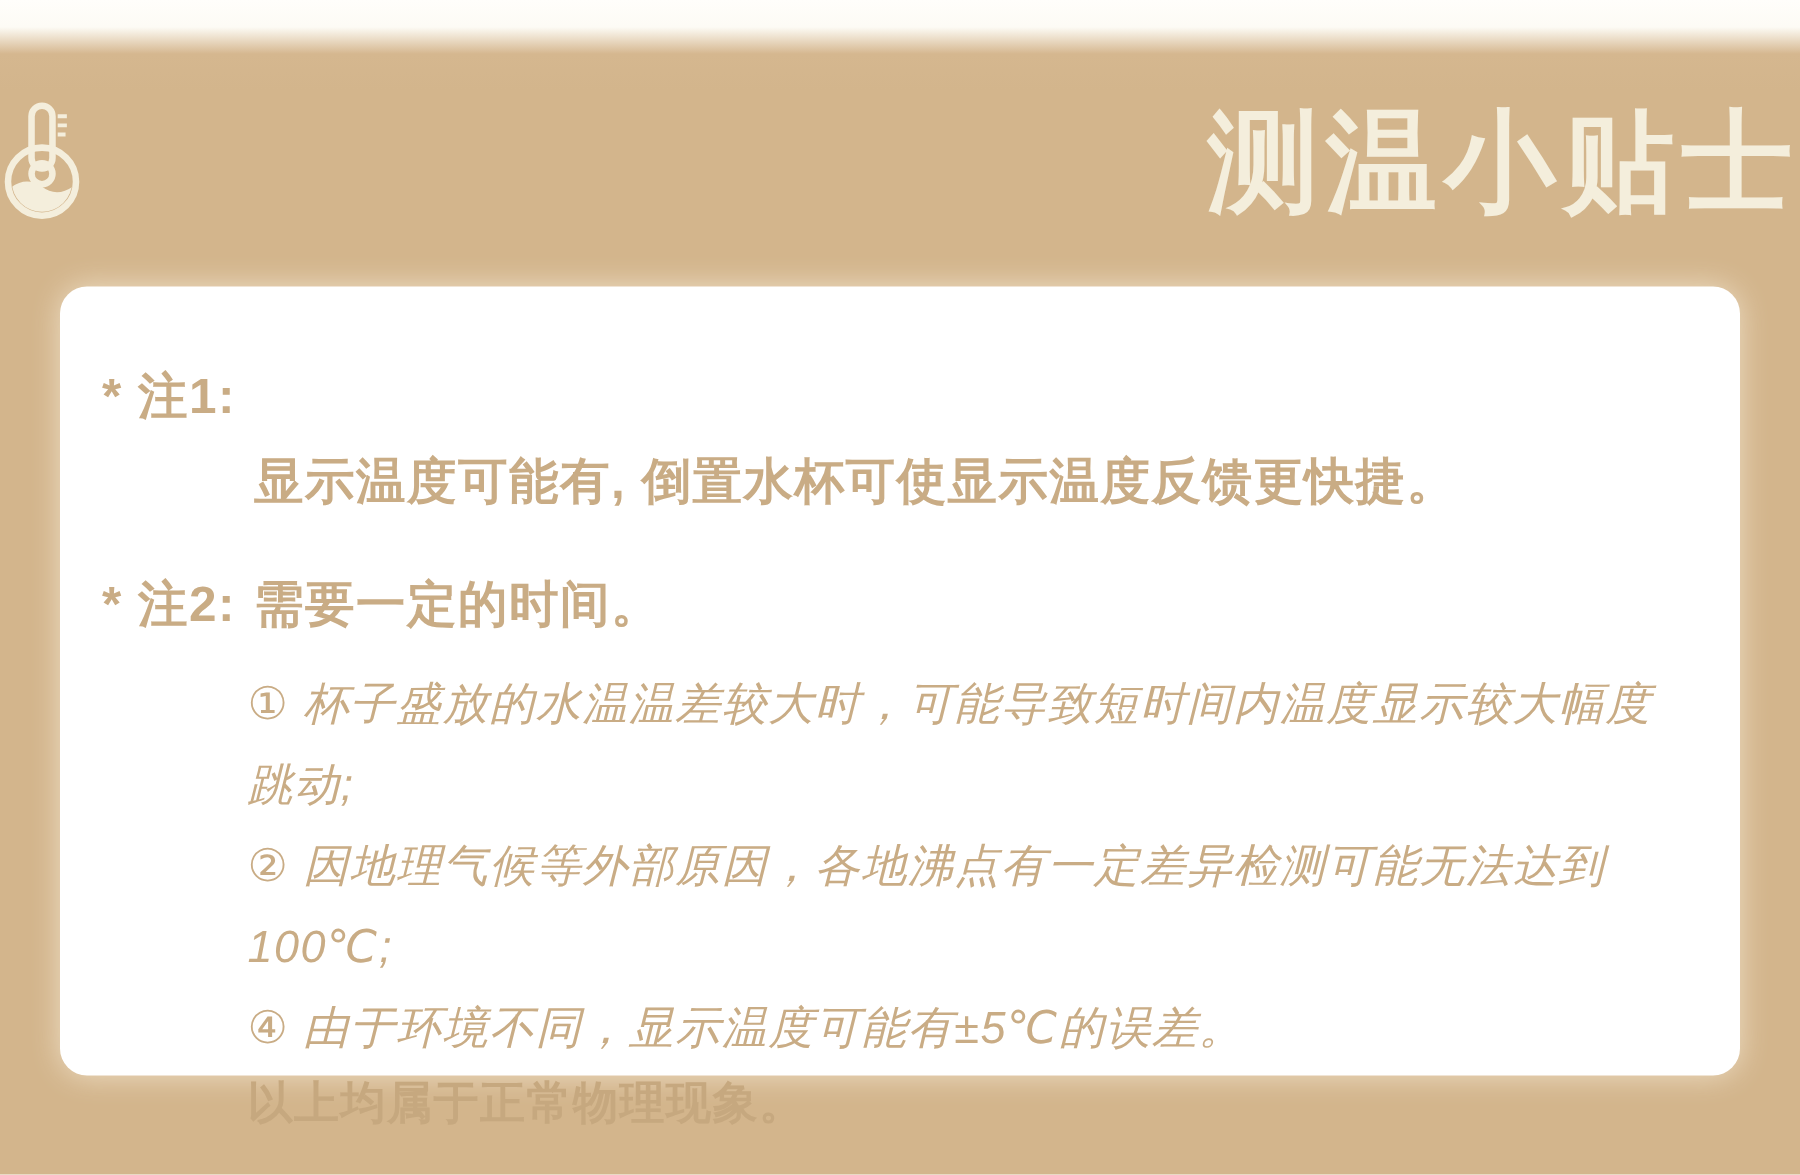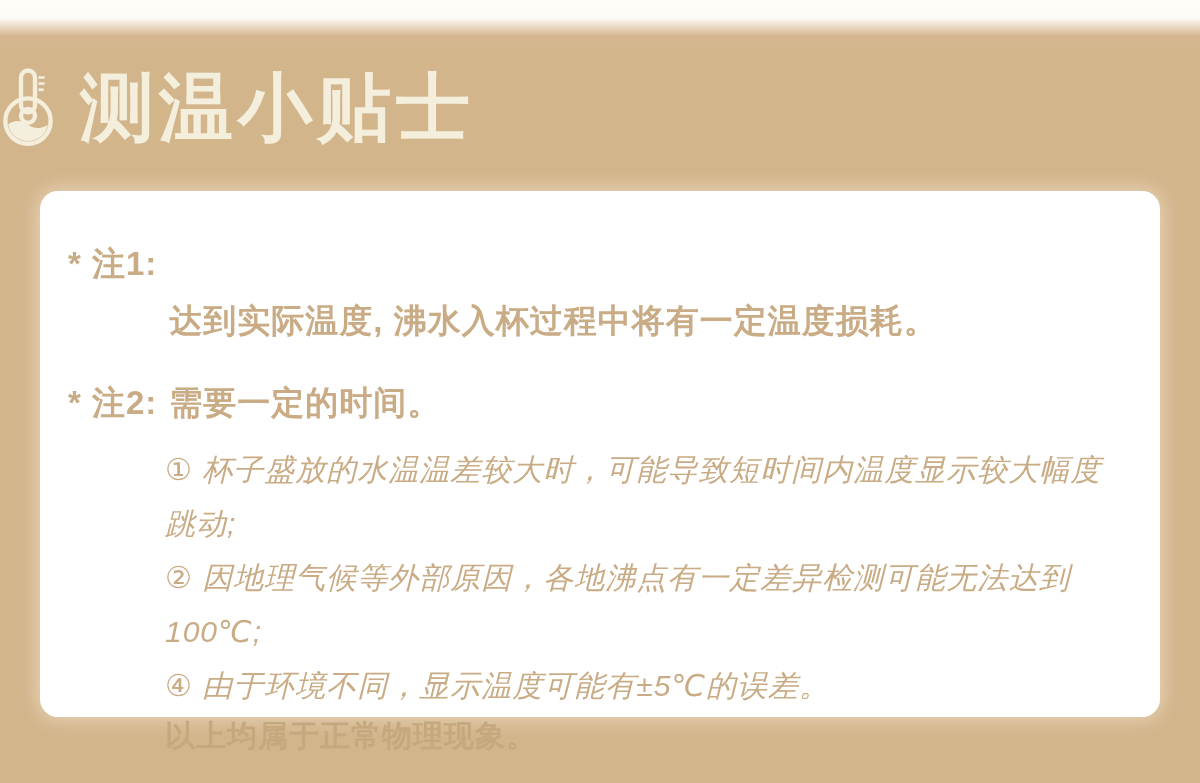--- a/index.html
+++ b/index.html
@@ -11,21 +11,21 @@
   *{box-sizing:border-box;}
   html,body{margin:0;padding:0;}
   body{
     width:1200px;height:783px;
     position:relative;overflow:hidden;
     font-family:"Liberation Sans","DejaVu Sans",sans-serif;
     background:linear-gradient(180deg,#fffefb 0px,#fdfbf5 18px,#d5b78f 36px,var(--bg) 60px,var(--bg) 100%);
   }
   .header{
     position:absolute;top:58px;left:0;width:1200px;height:100px;
-    display:flex;align-items:center;justify-content:flex-start;gap:24px;
+    display:flex;align-items:center;justify-content:space-between;gap:24px;
   }
   .title-icon{flex:0 0 auto;margin-top:4px;}
   .page-title{
     font-size:74px;font-weight:900;color:var(--title);
     letter-spacing:5px;line-height:1;white-space:nowrap;
   }
   .tips-card{
     position:absolute;left:40px;top:191px;width:1120px;height:526px;
     background:var(--card-bg);border-radius:18px;
     box-shadow:0 0 20px rgba(255,248,234,.6);
@@ -72,21 +72,21 @@
   </span>
   <span class="page-title">测温小贴士</span>
 </div>
 
 <div class="tips-card">
 
   <div class="note-row">
     <span class="note-label">* 注1:</span>
     <span class="note-body">
       <br>
-      <span>达到实际温度, 沸水入杯过程中将有一定温度损耗。</span>
+      <span>显示温度可能有, 倒置水杯可使显示温度反馈更快捷。</span>
     </span>
   </div>
 
   <div class="note-row note2">
     <span class="note-label">* 注2:</span>
     <span class="note-body">需要一定的时间。</span>
   </div>
 
   <div class="tip-list">
     <div class="tip-item">① 杯子盛放的水温温差较大时，可能导致短时间内温度显示较大幅度跳动;</div>

